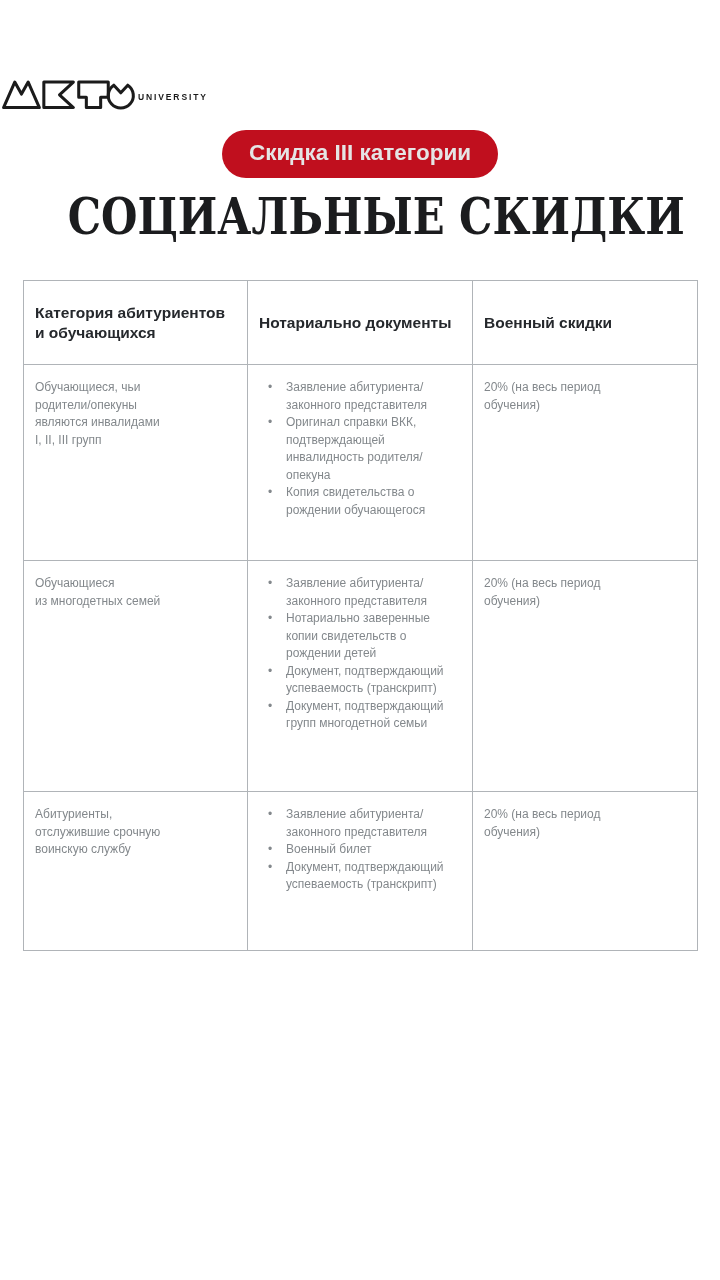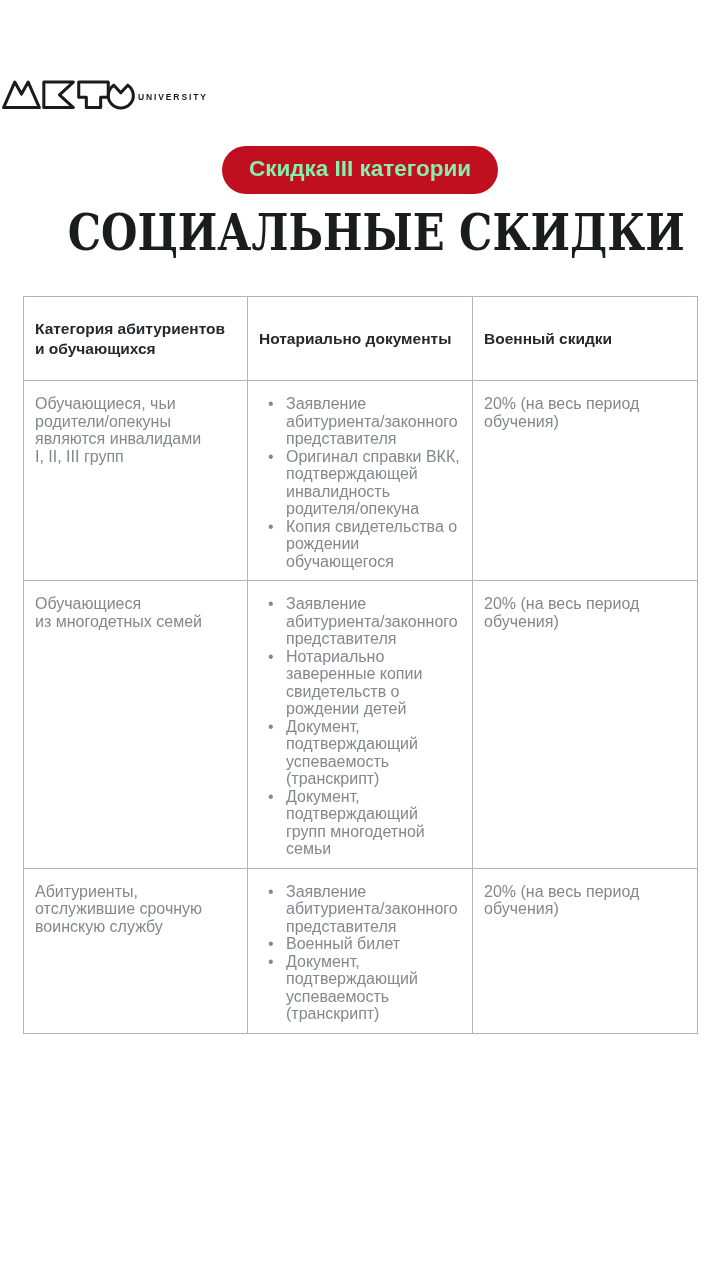--- a/index.html
+++ b/index.html
@@ -22,23 +22,23 @@
     margin-top: 4px;
     font-size: 8.5px; font-weight: bold;
     letter-spacing: 1.9px; text-indent: 1.9px;
     color: var(--logo, #1b1b1b);
     text-align: center;
   }
 
   
   .badge {
     width: fit-content;
-    margin: 34px auto 0;
+    margin: 18px auto 0;
     background: var(--accent, #c00f1e);
-    color: #86efac;
+    color: #e5e5e5;
     font-size: 22.5px; font-weight: bold;
     line-height: 1;
     padding: 12px 27px 13px;
     border-radius: 25px;
   }
 
   
   .title {
     margin: 12px auto 0;
     width: fit-content;
@@ -69,26 +69,26 @@
   }
   table.discounts th {
     text-align: left; vertical-align: middle;
     padding: 8px 10px 8px 11px;
     font-size: 15.5px; line-height: 20px; font-weight: bold;
     color: var(--header_text, #25282c);
   }
   table.discounts td {
     vertical-align: top;
     padding: 14px 10px 10px 11px;
-    font-size: 16px; line-height: 17.5px;
+    font-size: 12px; line-height: 17.5px;
     color: var(--body_text, #83888c);
   }
   thead tr { height: 84px; }
   tbody tr:nth-child(1) { height: 196px; }
-  tbody tr:nth-child(2) { height: 275px; }
+  tbody tr:nth-child(2) { height: 231px; }
   tbody tr:nth-child(3) { height: 159px; }
 
   td.cat, td.disc { white-space: pre-line; }
 
   td.docs ul { list-style: none; margin: 0; padding: 0; }
   td.docs li { position: relative; padding-left: 27px; }
   td.docs li::before {
     content: "\2022";
     position: absolute; left: 9px; top: 0;
     color: var(--body_text, #83888c);

